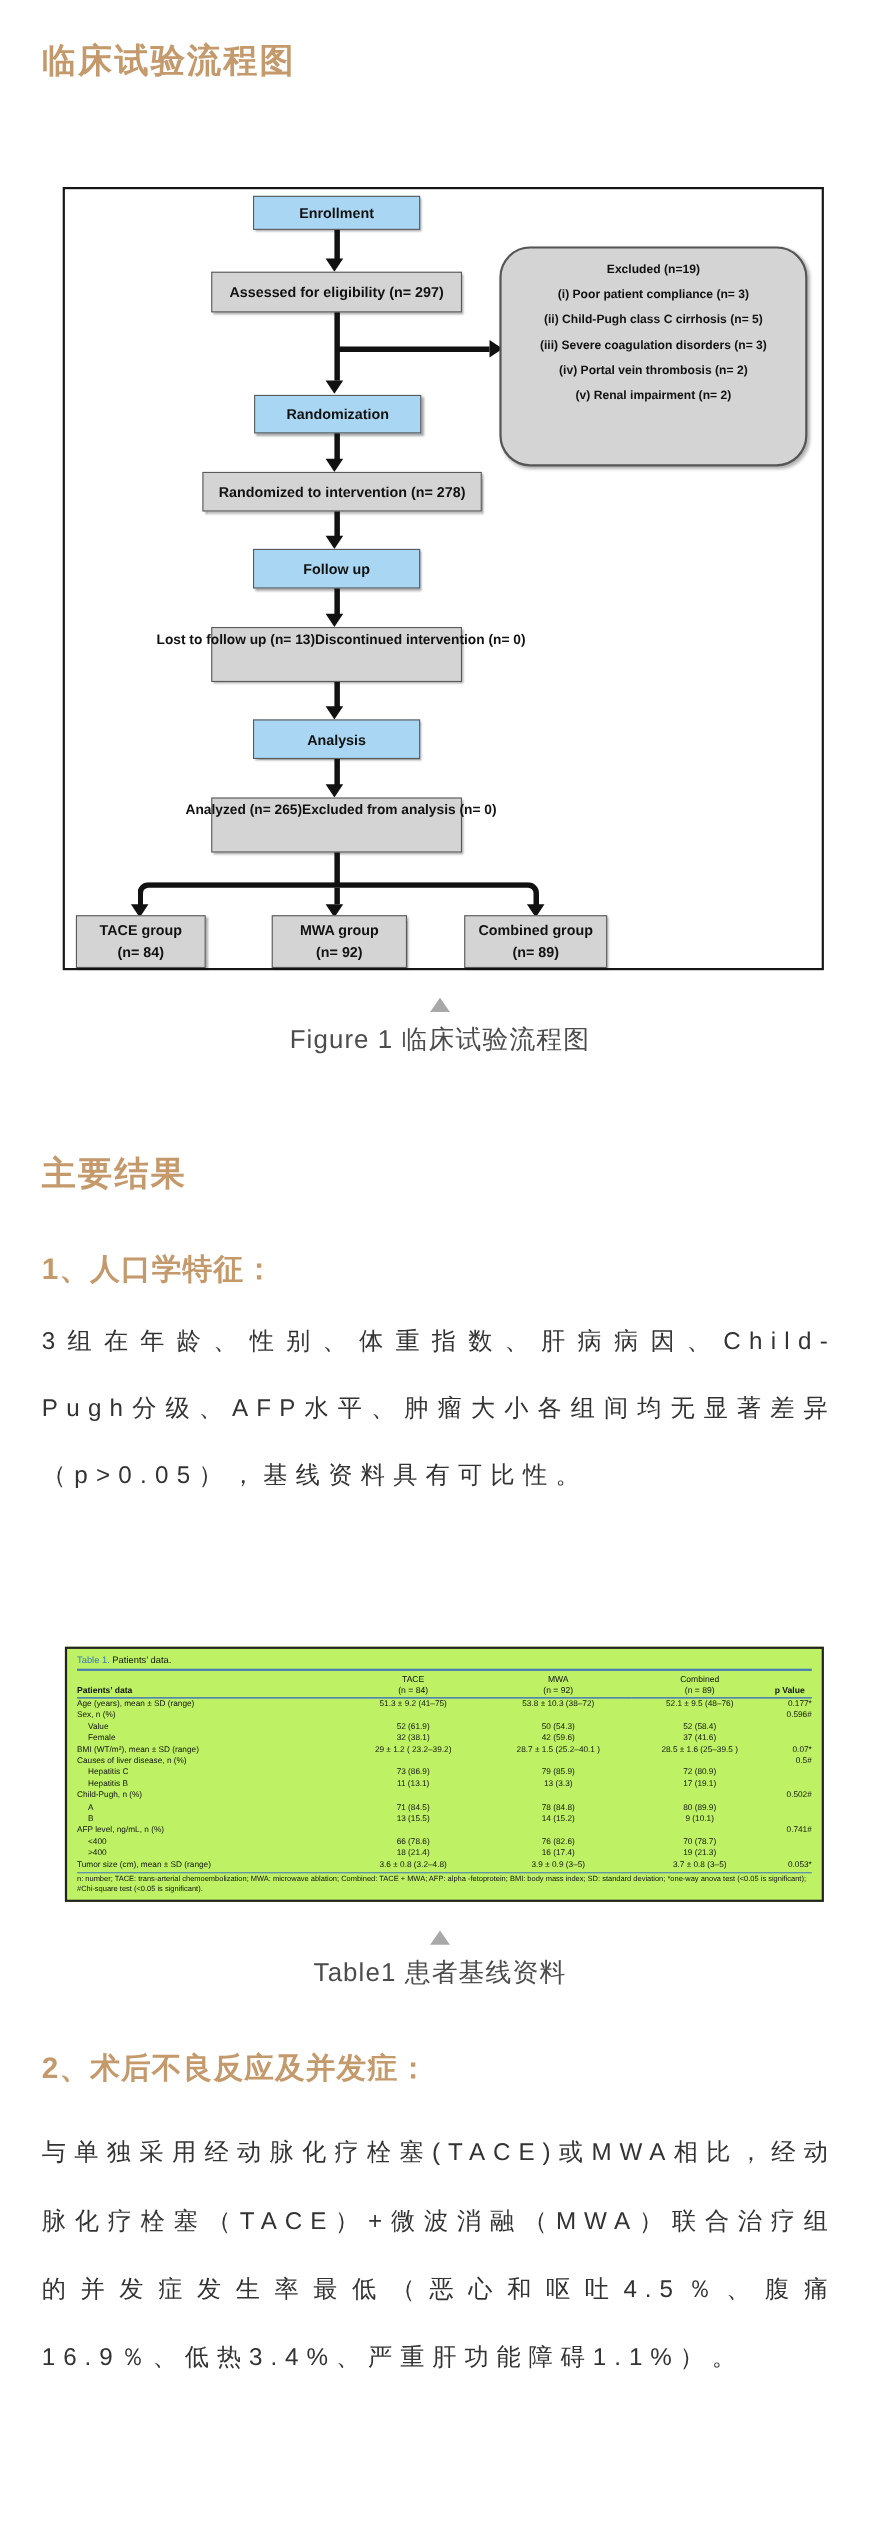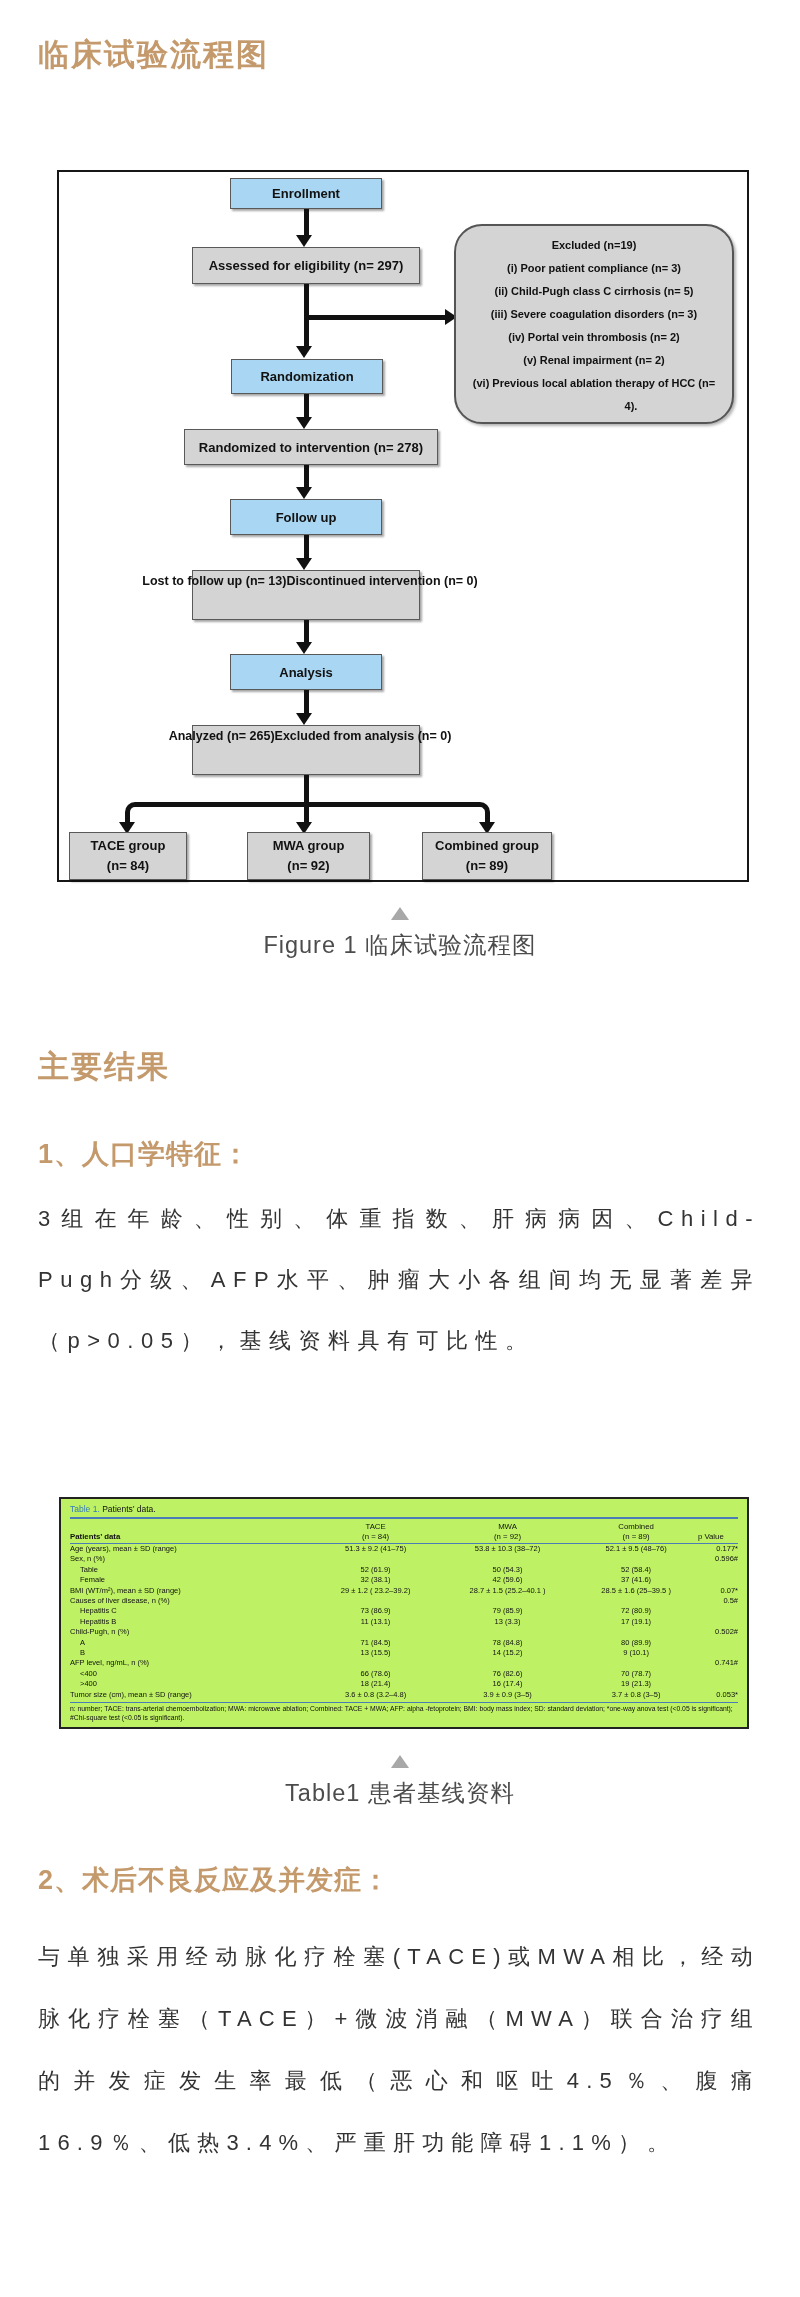--- a/index.html
+++ b/index.html
@@ -62,21 +62,21 @@
   .table-block{position:absolute;left:59px;top:1497px;width:690px;box-sizing:border-box;
     background:#bef264;border:2px solid #222;padding:4px 9px 5px;color:#111;}
   .t-caption{font-size:8.5px;line-height:12px;padding-bottom:2px;}
   .t-label{color:#3579b8;}
   .t-rule2{height:2px;background:#4a7db5;margin-bottom:2px;}
   table.dt{width:100%;border-collapse:collapse;table-layout:fixed;}
   table.dt thead th{font-weight:bold;font-size:7.8px;line-height:9.5px;vertical-align:bottom;
     padding:1px 0 2px;border-bottom:1.5px solid #4a7db5;}
   table.dt thead th.lft{text-align:left;}
   table.dt thead th.ctr{text-align:center;font-weight:normal;}
-  table.dt thead th.pcol{text-align:left;font-weight:normal;}
+  table.dt thead th.pcol{text-align:center;font-weight:bold;}
   table.dt td{font-size:7.5px;line-height:10.4px;padding:0;white-space:nowrap;overflow:hidden;}
   table.dt td.lbl{text-align:left;}
   table.dt td.ind{padding-left:10px;}
   table.dt td.ctr{text-align:center;}
   table.dt td.pcol{text-align:right;}
   .t-foot{font-size:6.8px;line-height:8.6px;border-top:1.5px solid #4a7db5;margin-top:2px;padding-top:2px;}
 </style>
 </head>
 <body>
 
@@ -99,21 +99,20 @@
     <div class="hline" style="left:248px;top:143px;width:138px"></div>
     <div class="rhead" style="left:386px;top:137px"></div>
 
     <div class="exc">
       <div class="exc-title">Excluded (n=19)</div>
       <div class="exc-item">(i) Poor patient compliance (n= 3)</div>
       <div class="exc-item">(ii) Child-Pugh class C cirrhosis (n= 5)</div>
       <div class="exc-item">(iii) Severe coagulation disorders (n= 3)</div>
       <div class="exc-item">(iv) Portal vein thrombosis (n= 2)</div>
       <div class="exc-item">(v) Renal impairment (n= 2)</div>
-      <div class="exc-item hang">(vi) Previous local ablation therapy of HCC (n= 4).</div>
     </div>
 
     <div class="fbox blue" style="left:172px;top:187px;width:152px;height:35px">Randomization</div>
 
     <div class="vline" style="left:245px;top:222px;height:24px"></div>
     <div class="ahead" style="left:237px;top:245px"></div>
 
     <div class="fbox gray" style="left:125px;top:257px;width:254px;height:36px">Randomized to intervention (n= 278)</div>
 
     <div class="vline" style="left:245px;top:293px;height:23px"></div>
@@ -212,21 +211,21 @@
             <td class="pcol">0.177*</td>
           </tr>
           <tr>
             <td class="lbl">Sex, n (%)</td>
             <td class="ctr"></td>
             <td class="ctr"></td>
             <td class="ctr"></td>
             <td class="pcol">0.596#</td>
           </tr>
           <tr>
-            <td class="lbl ind">Table</td>
+            <td class="lbl ind">Value</td>
             <td class="ctr">52 (61.9)</td>
             <td class="ctr">50 (54.3)</td>
             <td class="ctr">52 (58.4)</td>
             <td class="pcol"></td>
           </tr>
           <tr>
             <td class="lbl ind">Female</td>
             <td class="ctr">32 (38.1)</td>
             <td class="ctr">42 (59.6)</td>
             <td class="ctr">37 (41.6)</td>

